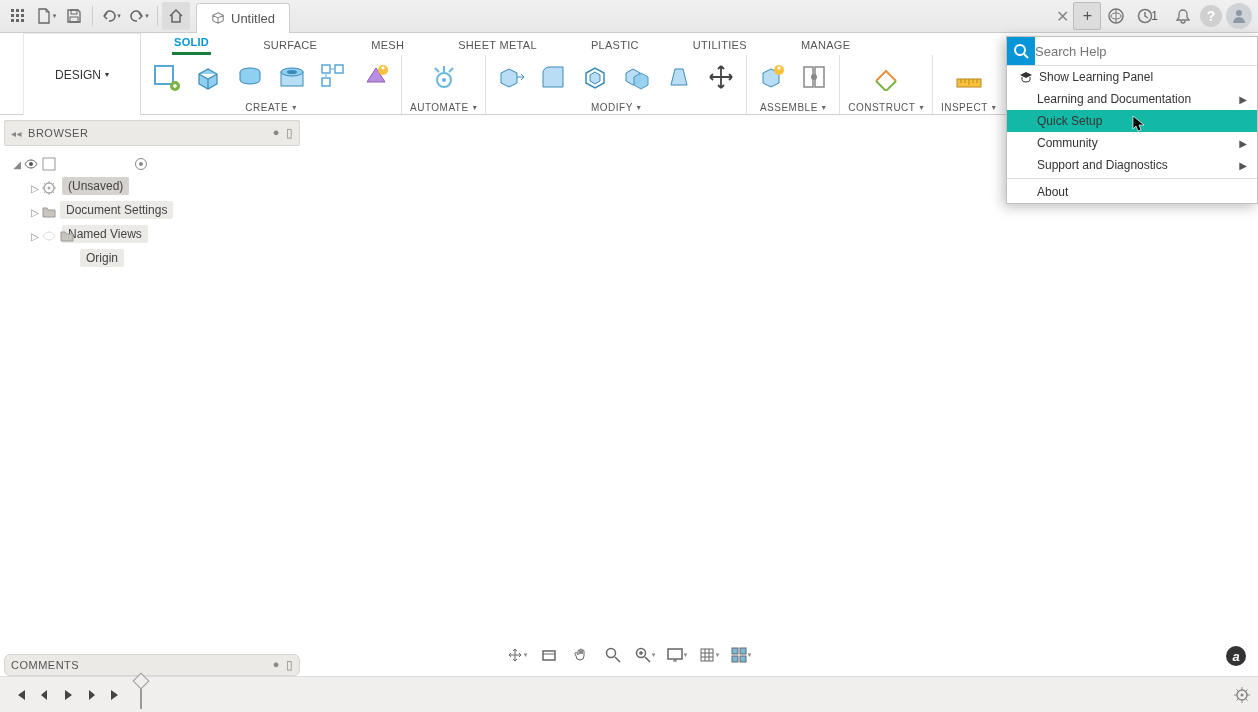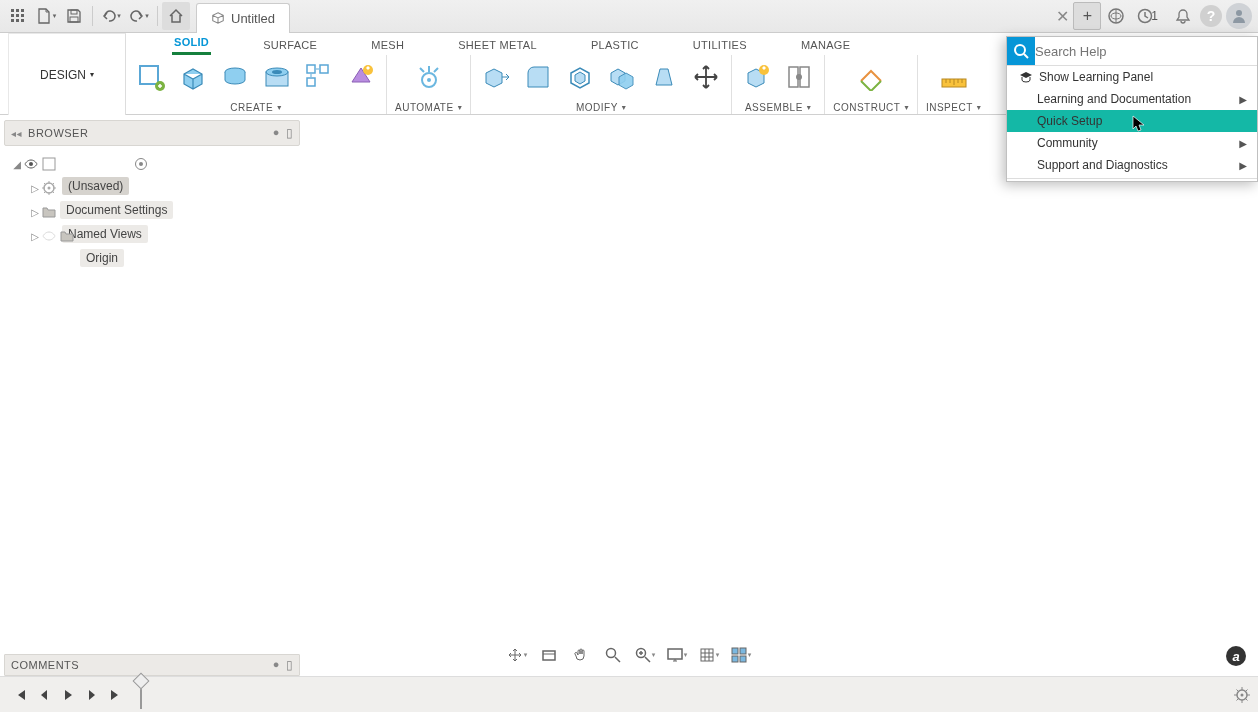--- a/index.html
+++ b/index.html
@@ -16,21 +16,21 @@
 .top-right { display: flex; align-items: center; gap: 2px; }
 .top-right .tb-btn { width: 30px; }
 .badge-1 { font-size: 12px; color: #555; margin-left: -2px; margin-right: 4px; }
 
 
 .ribbon-tabs { height: 22px; display: flex; align-items: flex-end; padding-left: 132px; gap: 50px; font-size: 11px; color: #555; }
 .ribbon-tabs .rtab { cursor: pointer; padding: 4px 2px; letter-spacing: 0.3px; }
 .ribbon-tabs .rtab.active { color: #0696d7; border-bottom: 3px solid #15803d; font-weight: 600; margin-left: 40px; }
 
 
-.ribbon { height: 60px; display: flex; align-items: stretch; border-bottom: 1px solid #d0d0d0; background: #fff; }
+.ribbon { height: 60px; display: flex; align-items: stretch; border-bottom: 1px solid #d0d0d0; background: #fff; padding-left: 15px; }
 .design-btn { width: 118px; border-right: 1px solid #ddd; display: flex; align-items: center; justify-content: center; font-size: 12px; color: #333; cursor: pointer; margin-top: -22px; height: 82px; background: #fff; border-top: 1px solid #e8e8e8; border-left: 1px solid #e8e8e8; margin-left: 8px; }
 .rgroup { display: flex; flex-direction: column; align-items: center; justify-content: space-between; border-right: 1px solid #e0e0e0; padding: 2px 8px 1px 8px; }
 .rgroup .tools { display: flex; gap: 8px; align-items: center; height: 40px; }
 .tool-ic { width: 34px; height: 34px; display: flex; align-items: center; justify-content: center; cursor: pointer; border-radius: 2px; }
 .rgroup .glabel { font-size: 10px; color: #555; display: flex; align-items: center; gap: 2px; letter-spacing: 0.5px; }
 .dd-caret::after { content: "▾"; font-size: 8px; color: #666; margin-left: 2px; }
 
 
 .browser-panel { position: absolute; top: 120px; left: 4px; width: 296px; }
 .browser-header { background: #eceae7; border: 1px solid #d8d6d2; height: 26px; display: flex; align-items: center; font-size: 11px; color: #555; padding: 0 6px; border-radius: 2px; letter-spacing: 0.5px; }
@@ -54,21 +54,21 @@
 .help-search .sicon { width: 28px; height: 28px; background: #0696d7; color: #fff; display: flex; align-items: center; justify-content: center; }
 .help-search input { border: none; outline: none; flex: 1; padding: 6px 0; font-size: 13px; color: #0f766e; }
 .help-item { height: 22px; display: flex; align-items: center; padding: 0 10px 0 12px; cursor: pointer; position: relative; }
 .help-item .hicon { width: 16px; margin-right: 4px; color: #333; }
 .help-item .harrow { margin-left: auto; color: #555; font-size: 10px; }
 .help-item.highlight { background: #14b8a6; }
 .help-divider { height: 1px; background: #ddd; margin: 2px 0; }
 .help-item.indent { padding-left: 30px; }
 
 
-.comments-bar { position: absolute; top: 654px; left: 4px; width: 296px; height: 22px; background: #eceae7; border: 1px solid #d8d6d2; display: flex; align-items: center; font-size: 11px; color: #555; padding: 0 6px; border-radius: 1px; letter-spacing: 0.5px; }
+.comments-bar { position: absolute; top: 654px; left: 4px; width: 296px; height: 22px; background: #eceae7; border: 1px solid #d8d6d2; display: flex; align-items: center; font-size: 11px; color: #555; padding: 0 6px; border-radius: 6px; letter-spacing: 0.5px; }
 .comments-bar .right { margin-left: auto; display: flex; gap: 6px; color: #888; }
 
 
 .view-toolbar { position: absolute; top: 644px; left: 50%; transform: translateX(-50%); display: flex; gap: 4px; align-items: center; background: #fff; }
 .view-toolbar .vbtn { width: 28px; height: 22px; display: flex; align-items: center; justify-content: center; color: #666; cursor: pointer; border-radius: 2px; font-size: 14px; }
 .view-toolbar .vbtn .mini-caret { font-size: 7px; margin-left: 1px; color: #888; }
 
 
 .logo-badge { position: absolute; top: 646px; right: 12px; width: 20px; height: 20px; background: #333; border-radius: 50%; color: #fff; display: flex; align-items: center; justify-content: center; font-size: 13px; font-weight: bold; font-style: italic; }
 
@@ -433,20 +433,23 @@
   </div>
   <div class="help-item indent">
     <span>Community</span>
     <span class="harrow">▶</span>
   </div>
   <div class="help-item indent">
     <span>Support and Diagnostics</span>
     <span class="harrow">▶</span>
   </div>
   <div class="help-divider"></div>
+  <div class="help-item indent">
+    <span>About</span>
+  </div>
 </div>
 
 <svg class="cursor-img" width="14" height="18" viewBox="0 0 14 18">
   <path d="M1 1l0 13 3-3 2 5 3-1-2-5 5 0z" fill="#000" stroke="#fff" stroke-width="0.7"></path>
 </svg>
 
 <div class="comments-bar">
   <span>COMMENTS</span>
   <div class="right">
     <span>●</span>

